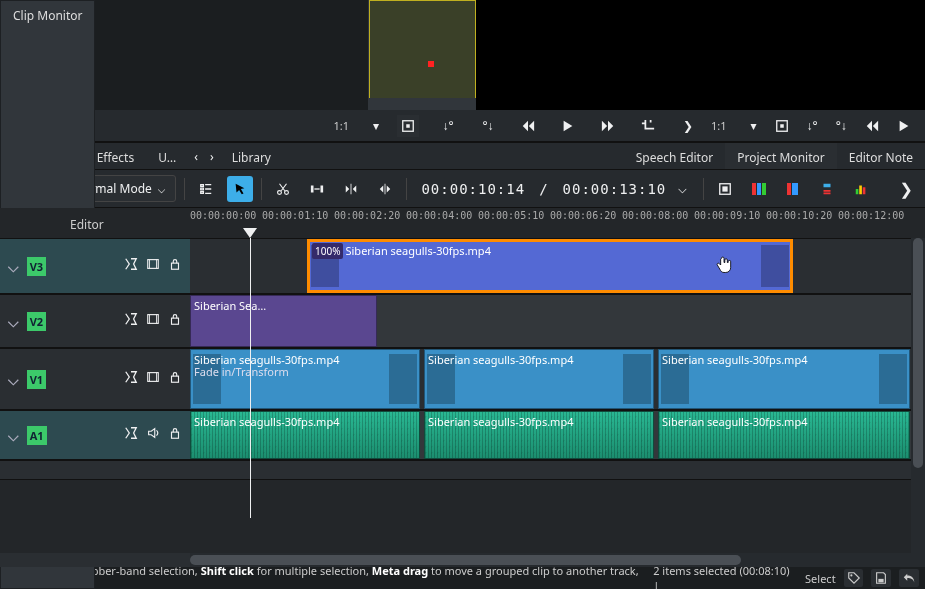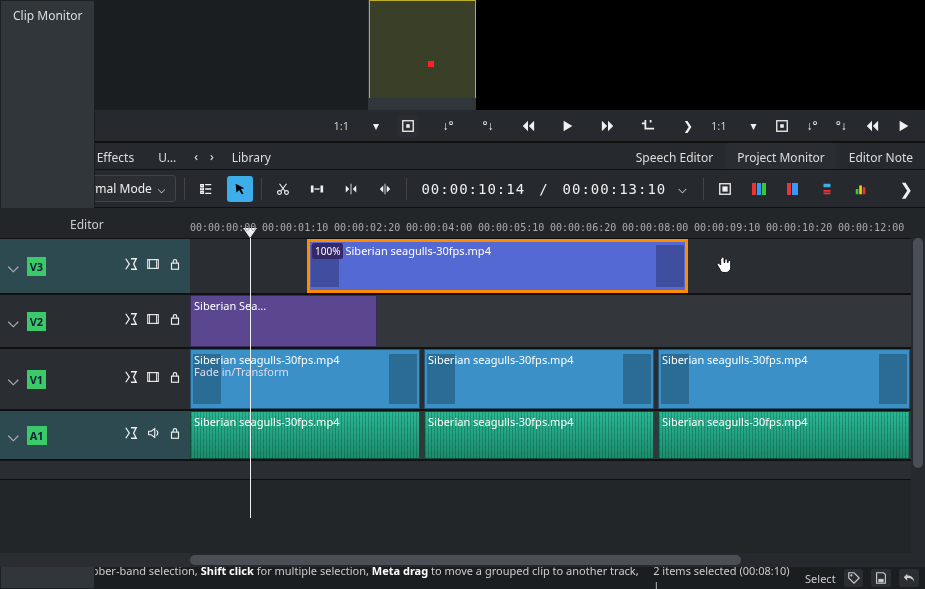--- a/index.html
+++ b/index.html
@@ -54,21 +54,21 @@
 .toolbar .chev2 { font-size:11px; margin-left:4px; cursor:pointer; }
 .toolbar .coloricon { display:flex; gap:1px; }
 .toolbar .coloricon span { width:4px; height:12px; }
 
 
 .timeline-area { display:flex; flex-direction:column; flex:1; background:#232629; position:relative; }
 .ruler-row { display:flex; height:30px; }
 .headers { width:190px; background:#232629; }
 .master-label { padding:8px 0 0 70px; color:#ccc; font-size:12px; }
 .ruler { flex:1; position:relative; background:#232629; font-family:monospace; font-size:10px; color:#aaa; }
-.ruler .tick { position:absolute; top:14px; }
+.ruler .tick { position:absolute; top:2px; }
 .ruler .playhead { position:absolute; top:20px; width:0; height:0; border-left:7px solid transparent; border-right:7px solid transparent; border-top:10px solid #eff0f1; }
 .ruler .playline { position:absolute; width:1px; top:30px; height:280px; background:#eff0f1; z-index:50; pointer-events:none; }
 
 
 .tracks-scroll { flex:1; position:relative; overflow:hidden; }
 .track { display:flex; border-top:1px solid #111; border-bottom:1px solid #111; }
 .track-head { width:190px; display:flex; align-items:center; gap:8px; padding:0 8px; background:#2a2e32; }
 .track-head.on { background:#2d4a50; }
 .track-head .collapse { color:#aab; font-size:14px; cursor:pointer; font-weight:bold; }
 .track-head .badge { background:#3cc96a; color:#123; font-size:11px; padding:2px 3px; font-weight:bold; }
@@ -341,21 +341,21 @@
                   <rect x="2" y="3" width="12" height="10" fill="none" stroke="currentColor" stroke-width="1.3"></rect>
                   <path d="M4 3v10M12 3v10" stroke="currentColor"></path>
                 </svg></span>
             <span><svg viewBox="0 0 16 16">
                   <rect x="4" y="7" width="8" height="7" fill="none" stroke="currentColor" stroke-width="1.3"></rect>
                   <path d="M6 7V5a2 2 0 014 0v2" fill="none" stroke="currentColor" stroke-width="1.3"></path>
                 </svg></span>
           </div>
         </div>
         <div class="track-body">
-          <div class="clip blue sel" style="left:117px;width:381px">
+          <div class="clip blue sel" style="left:117px;width:486px">
             <div class="thumb" style="left:2px"></div>
               <div class="thumb" style="right:2px"></div>
             <span class="label"><span class="pct">100%</span><span>Siberian seagulls-30fps.mp4</span></span>
           </div>
           <div class="cursor-hand" style="left:524px;top:16px"><svg viewBox="0 0 24 24">
                 <path fill="#fff" stroke="#000" stroke-width="1" d="M9 4a1.5 1.5 0 013 0v5h1V6a1.5 1.5 0 013 0v3h1V8a1.5 1.5 0 013 0v7c0 3-2 6-6 6h-2c-3 0-4-2-5-4l-3-5c-1-1.5 1-3 2.5-1.5L8 12V5a1.5 1.5 0 011-1z"></path>
               </svg></div>
         </div>
       </div>
 

